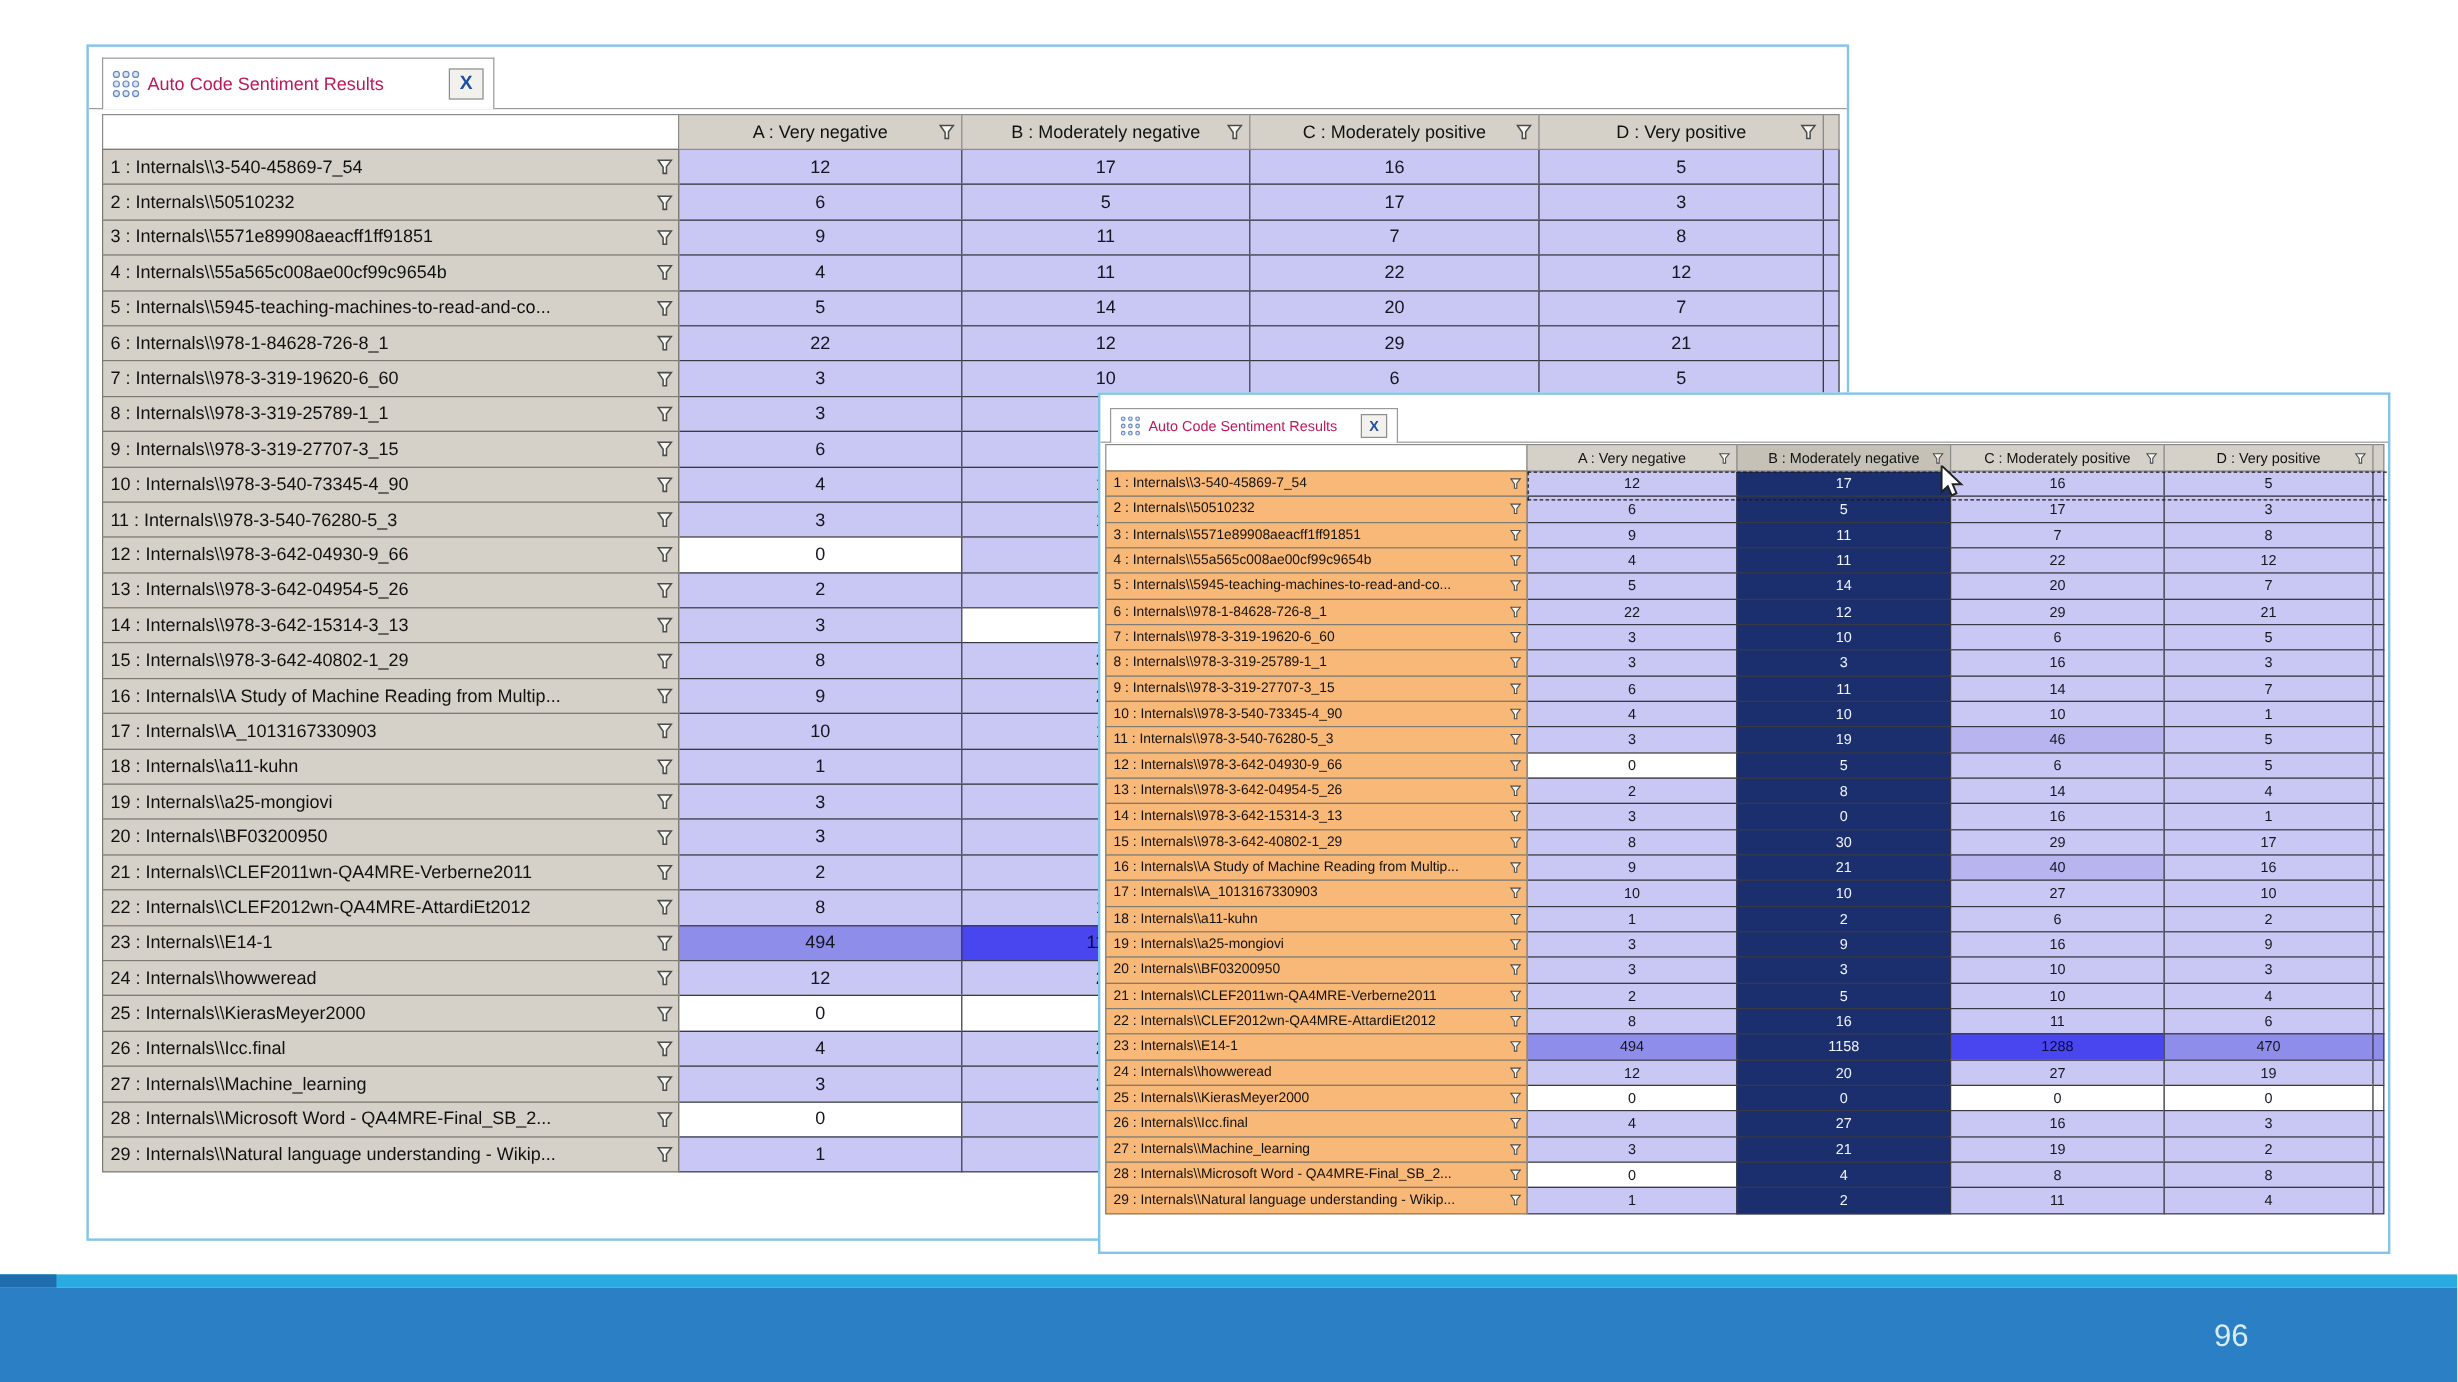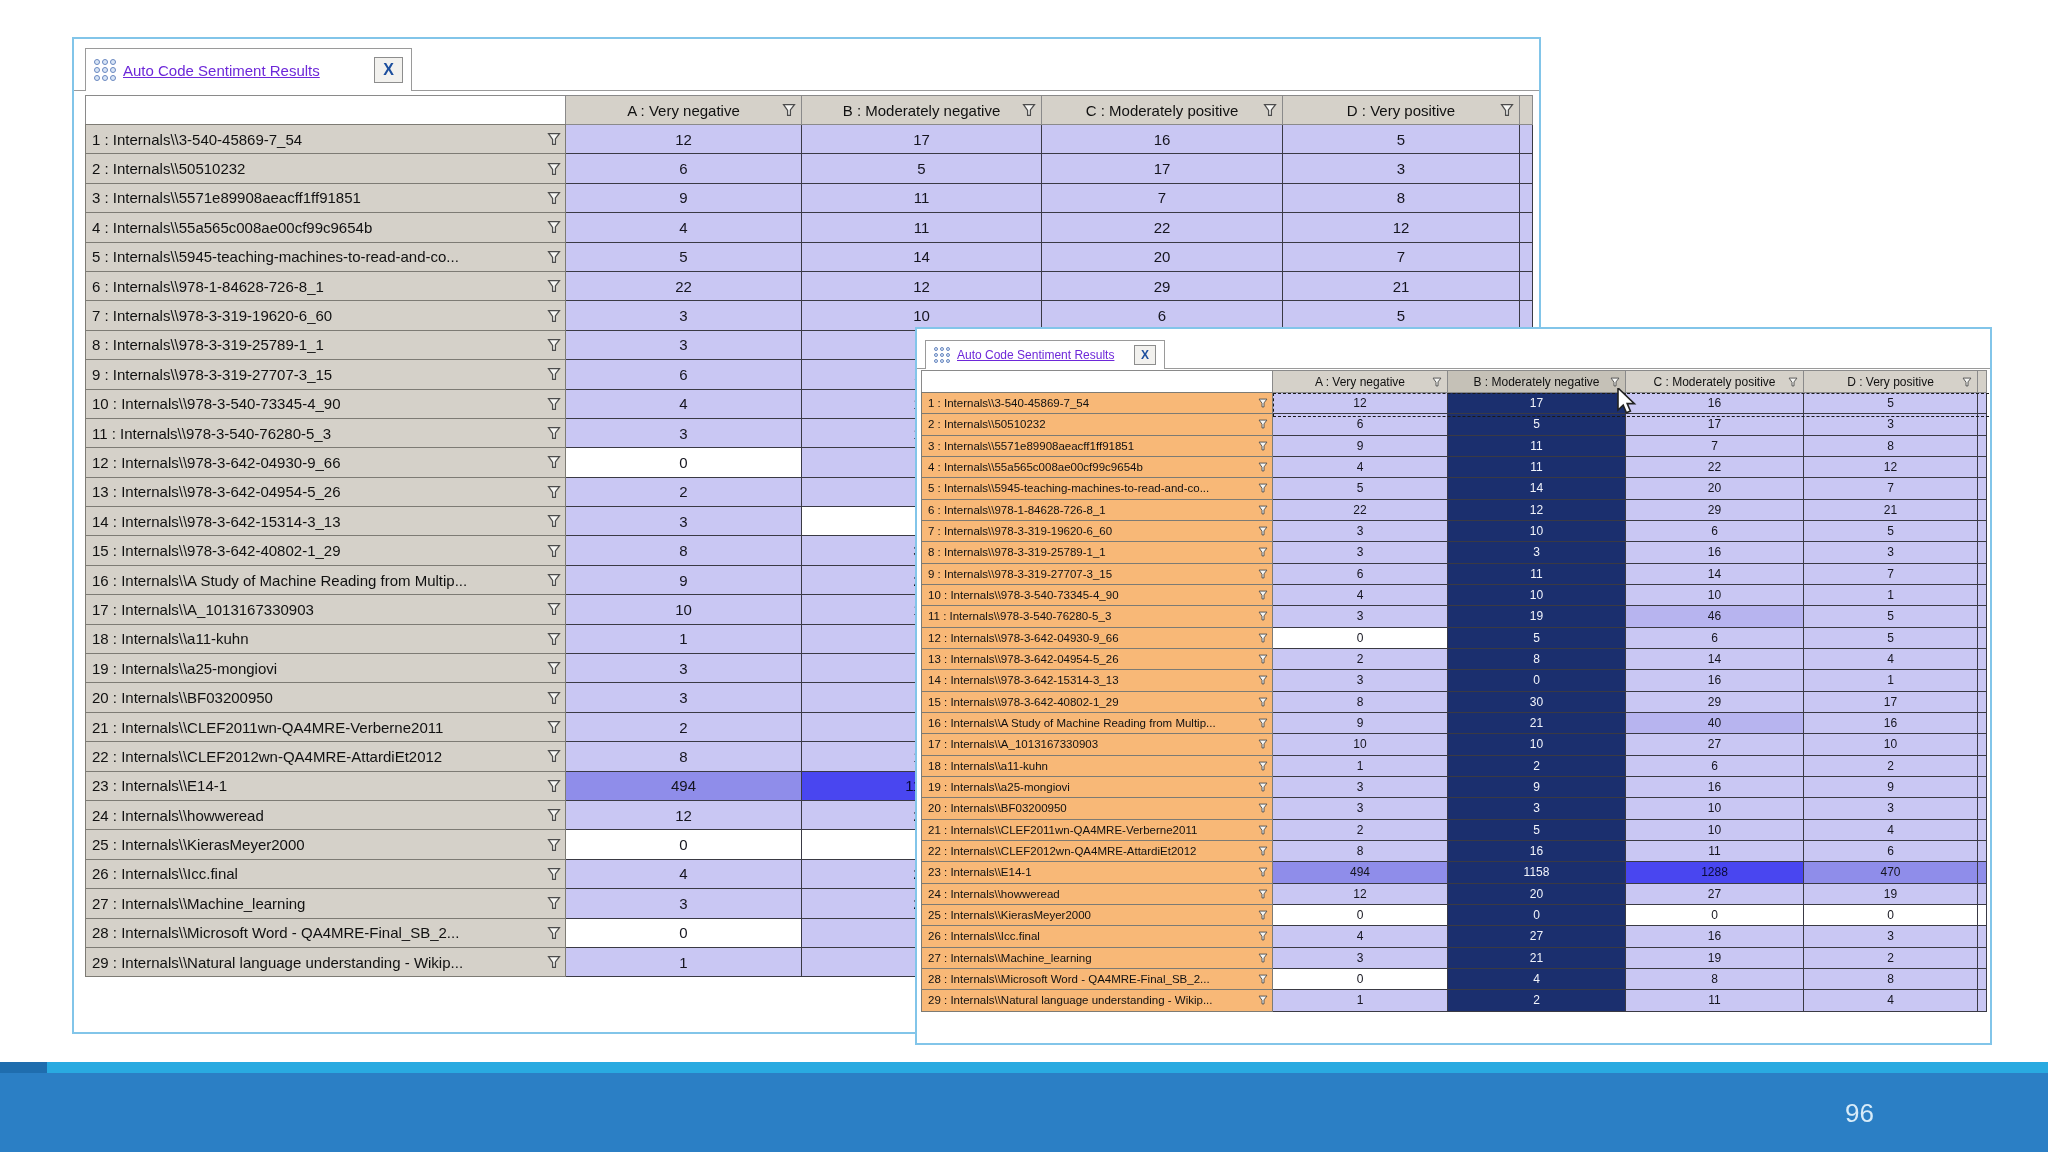--- a/index.html
+++ b/index.html
@@ -17,21 +17,21 @@
                 --rh:22.34px;--hh:23px;--fs:12px;--lfs:11.5px;--tabfs:12px;--dot:4px;}
 
   
   .tab{position:absolute;display:flex;align-items:center;gap:7px;background:#fff;
        border:1px solid #9a9a9a;border-bottom:none;box-sizing:border-box;z-index:3;padding:0 8px;}
   .back  .tab{left:11px;top:9px;width:327px;height:43px;}
   .front .tab{left:8px;top:11px;width:240px;height:29px;}
   .tab-line{position:absolute;left:0;right:0;height:1px;background:#9a9a9a;z-index:2;}
   .back  .tab-line{top:51px;}
   .front .tab-line{top:39px;}
-  .tab-label{font-size:var(--tabfs);color:#6d28d9;white-space:nowrap;flex:1 1 auto;text-decoration:underline;}
+  .tab-label{font-size:var(--tabfs);color:#be185d;white-space:nowrap;flex:1 1 auto;}
   .tab-icon{display:grid;grid-template-columns:repeat(3,auto);gap:2px;flex:0 0 auto;}
   .tab-icon i{width:var(--dot);height:var(--dot);border-radius:50%;
               border:1px solid #6a88c0;background:#d9e6f6;box-sizing:border-box;}
   .close-btn{flex:0 0 auto;display:flex;align-items:center;justify-content:center;
              border:1px solid #8d8d8d;background:#f2f1ee;color:#1d4f9e;font-weight:bold;cursor:default;}
   .back  .close-btn{width:27px;height:24px;font-size:16px;}
   .front .close-btn{width:20px;height:18px;font-size:12px;}
 
   
   .grid{position:absolute;}

